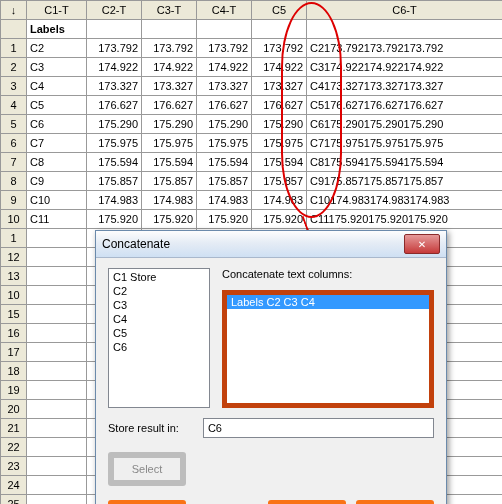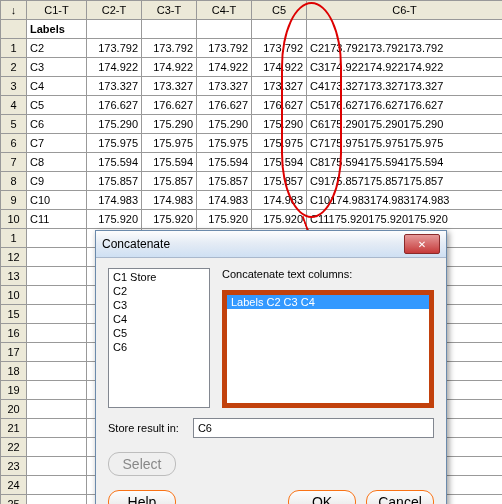--- a/index.html
+++ b/index.html
@@ -17,24 +17,24 @@
   .titlebar .t{flex:1}
   .closebtn{width:34px;height:18px;background:linear-gradient(#e59999,#c63a3a);border:1px solid #8a2a2a;border-radius:2px;color:#fff;display:flex;align-items:center;justify-content:center;font-size:10px}
   .body{padding:10px 12px 12px 12px}
   .row1{display:flex;gap:12px}
   .listbox{width:98px;height:136px;background:#fff;border:1px solid #828790;overflow:auto;padding:1px}
   .listbox div{padding:0 3px;height:14px;line-height:14px;white-space:nowrap}
   .rightcol{flex:1;display:flex;flex-direction:column}
   .lbl{margin-bottom:10px}
   .selbox{flex:1;background:#fff;border:5px solid #c2410c;height:118px;overflow:auto}
   .selitem{background:#3399ff;color:#fff;padding:1px 4px}
-  .storeRow{display:flex;align-items:center;gap:14px;margin-top:10px}
+  .storeRow{display:flex;align-items:center;gap:24px;margin-top:10px}
   .storeRow input{flex:1;border:1px solid #828790;height:18px;padding:0 4px;font-family:inherit;font-size:11px}
   .btnrow{display:flex;gap:10px;margin-top:14px;align-items:center}
-  .btn{min-width:66px;height:22px;background:linear-gradient(#fdfdfd,#e4e4e4);border:1px solid #f97316;border-radius:11px;display:flex;align-items:center;justify-content:center;font-size:14px}
+  .btn{min-width:66px;height:22px;background:linear-gradient(#fdfdfd,#e4e4e4);border:6px solid #f97316;border-radius:3px;display:flex;align-items:center;justify-content:center;font-size:11px}
   .btn.disabled{color:#888;background:#efefef;border-color:#bdbdbd}
   .spacer{flex:1}
 </style>
 </head>
 <body>
 
 <div class="sheet">
 <table>
   <colgroup>
     <col style="width:26px">

